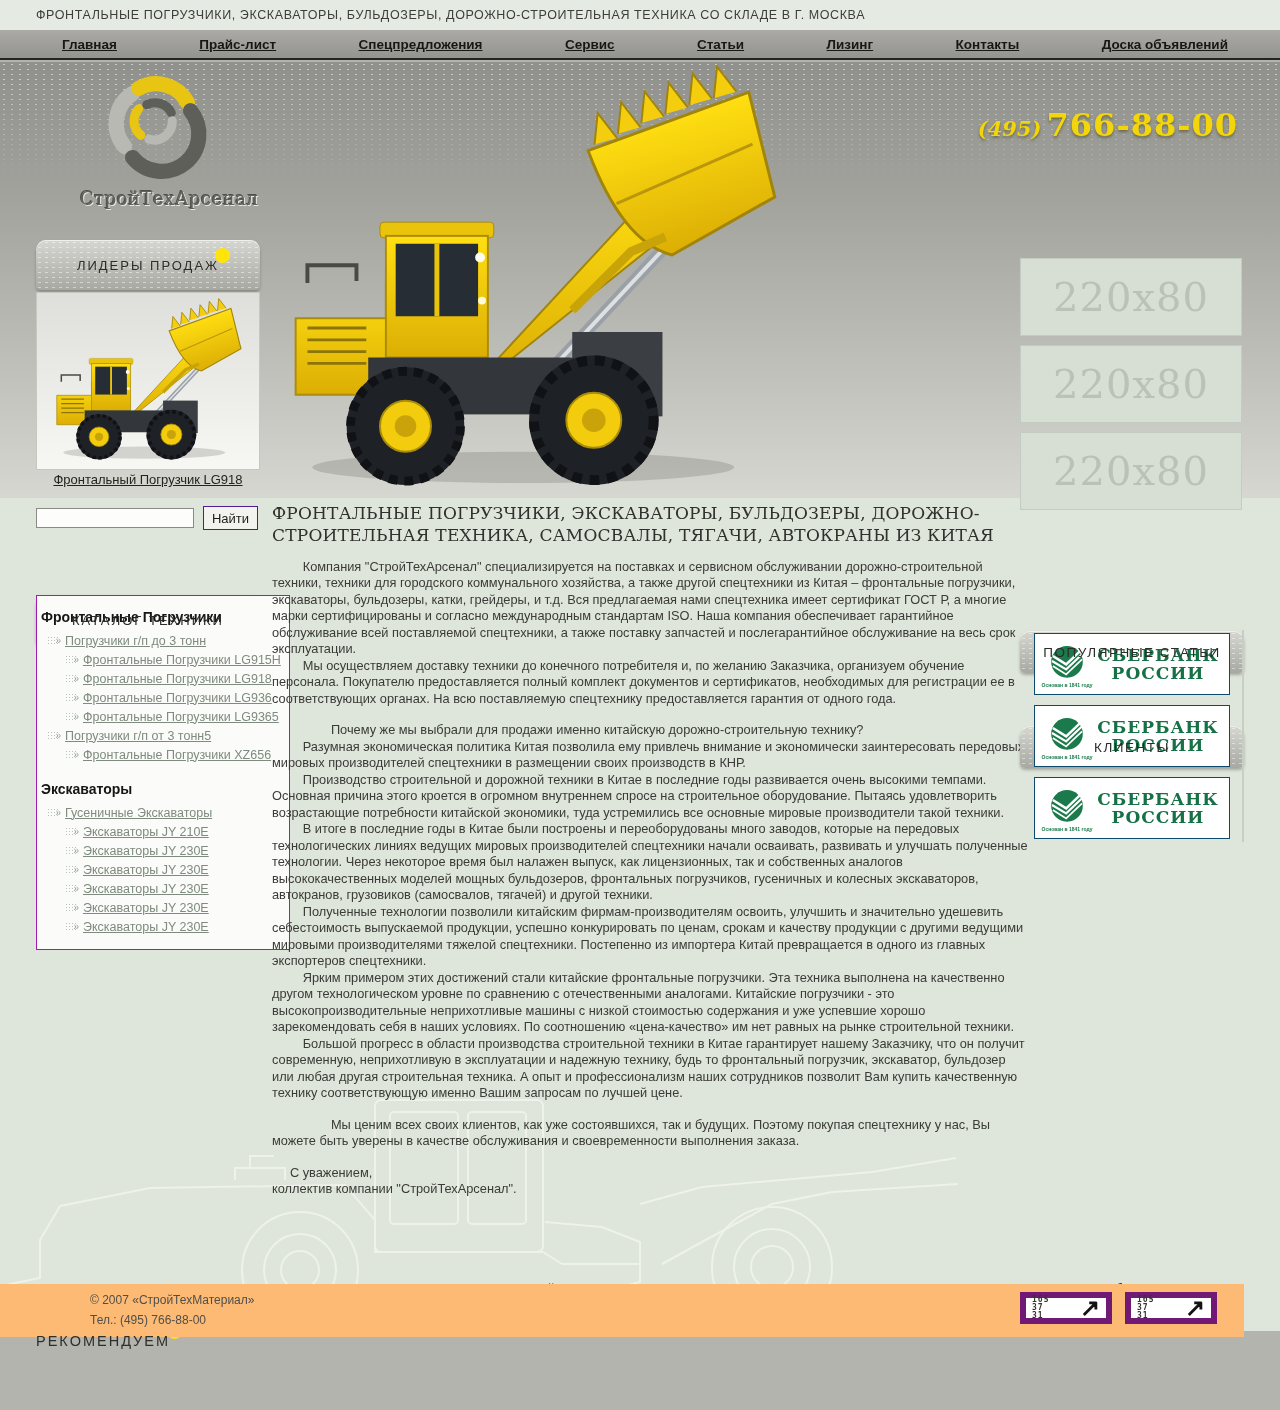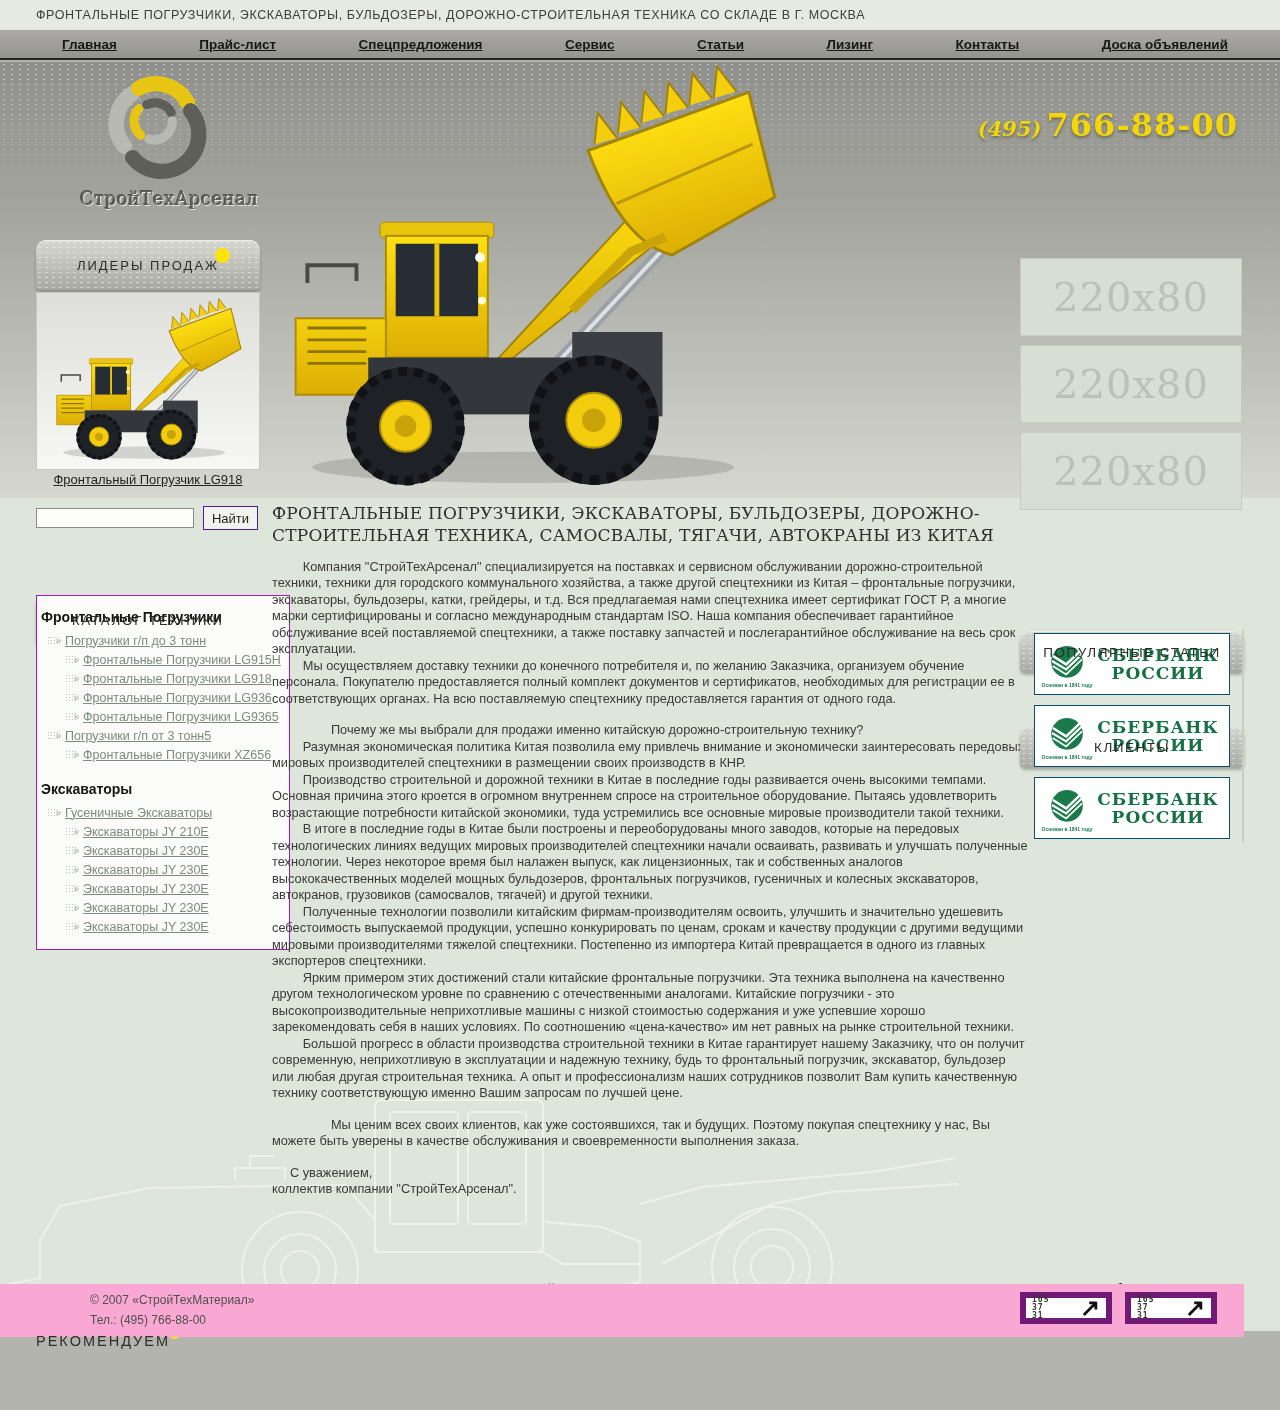--- a/index.html
+++ b/index.html
@@ -176,21 +176,21 @@
   }
   .divider{left:36px;top:1324px;width:1205px;height:1px;background:#c2c9bf;box-shadow:0 1px 0 #f2f5ef;}
 
   
   .recommend{left:36px;top:1332px;}
   .recommend .lbl{
     position:relative;z-index:1;font-size:14.5px;color:#2e2e2b;letter-spacing:2px;
   }
   .recommend{position:absolute;}
   .recommend .ydot{right:-12px;top:-8px;}
-  .footer{left:0;top:1284px;width:1244px;height:53px;background:#f9a8d4;}
+  .footer{left:0;top:1284px;width:1244px;height:53px;background:#fdba74;}
   .footer-text{position:absolute;left:90px;top:6px;font-size:12px;color:#4f4f4b;line-height:20px;}
   .counters{position:absolute;left:1020px;top:8px;display:flex;gap:13px;}
   .counter{
     width:92px;height:32px;background:#fff;border:6px solid #701a75;
     box-shadow:inset 0 0 0 2px #ececе8;display:flex;align-items:center;
     padding:2px 6px;box-sizing:border-box;cursor:pointer;
   }
   .counter .nums{
     font-family:"DejaVu Sans Mono", monospace;font-size:8px;font-weight:bold;
     line-height:8px;color:#35352f;letter-spacing:1px;

